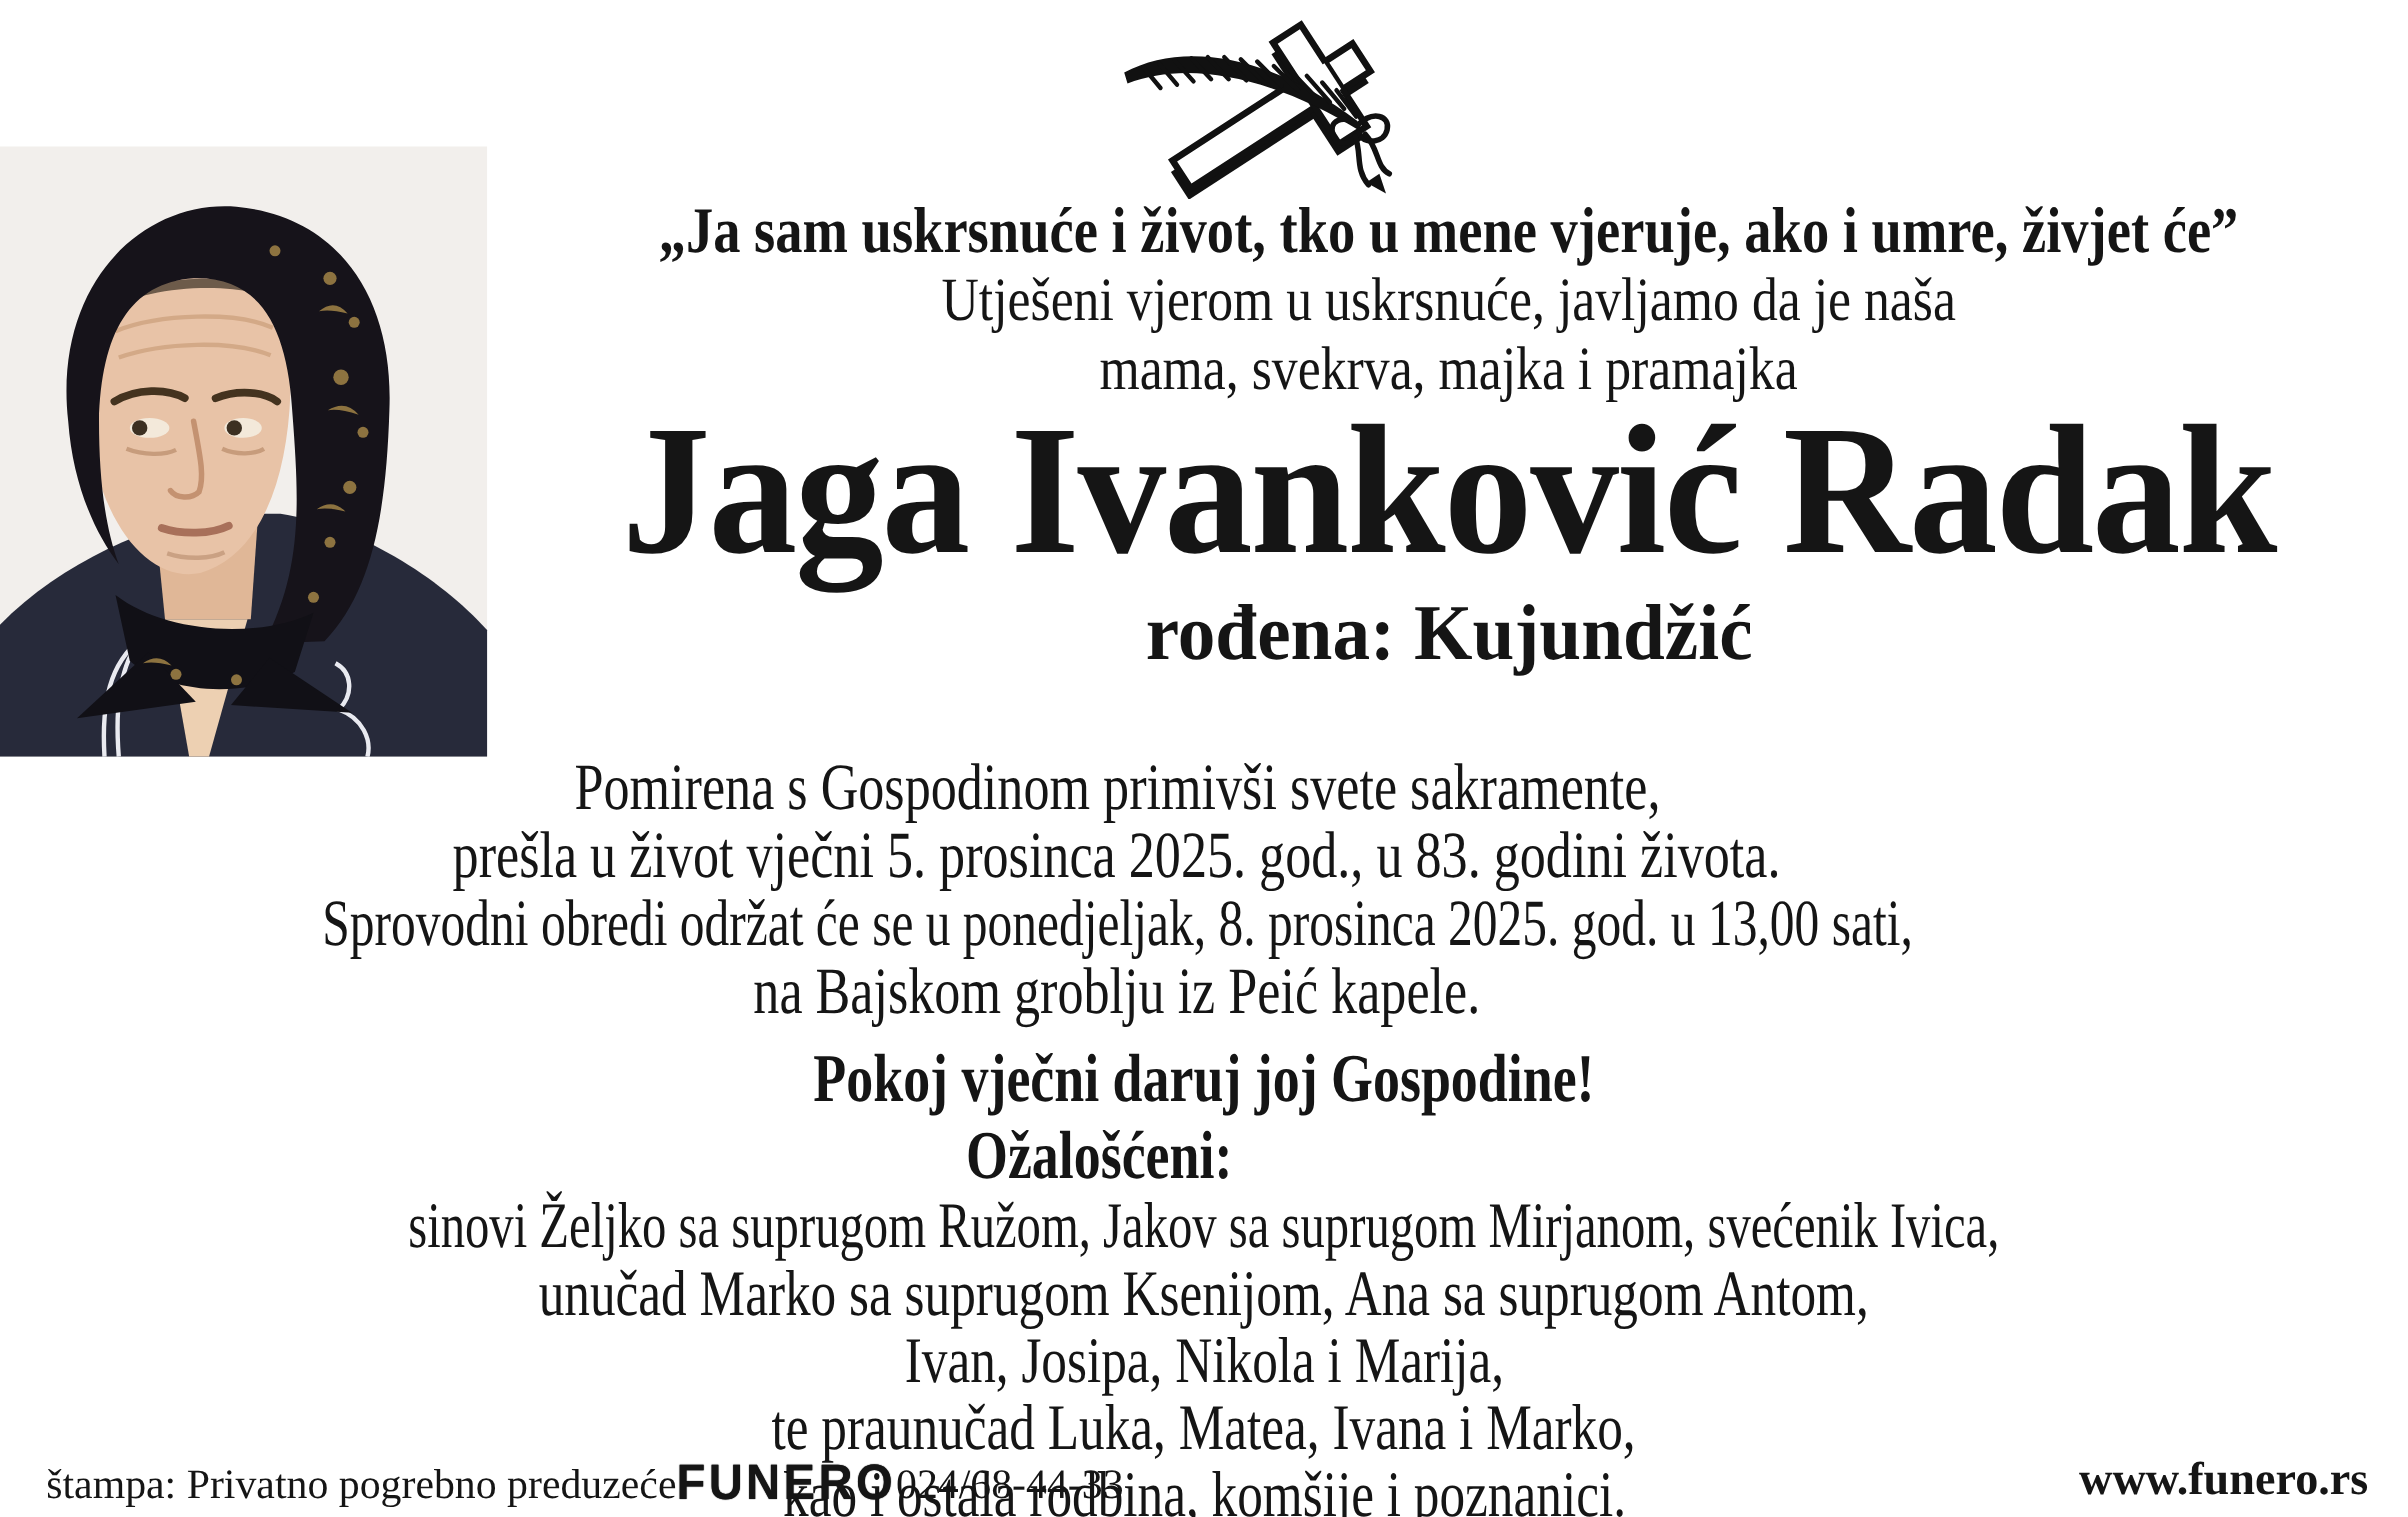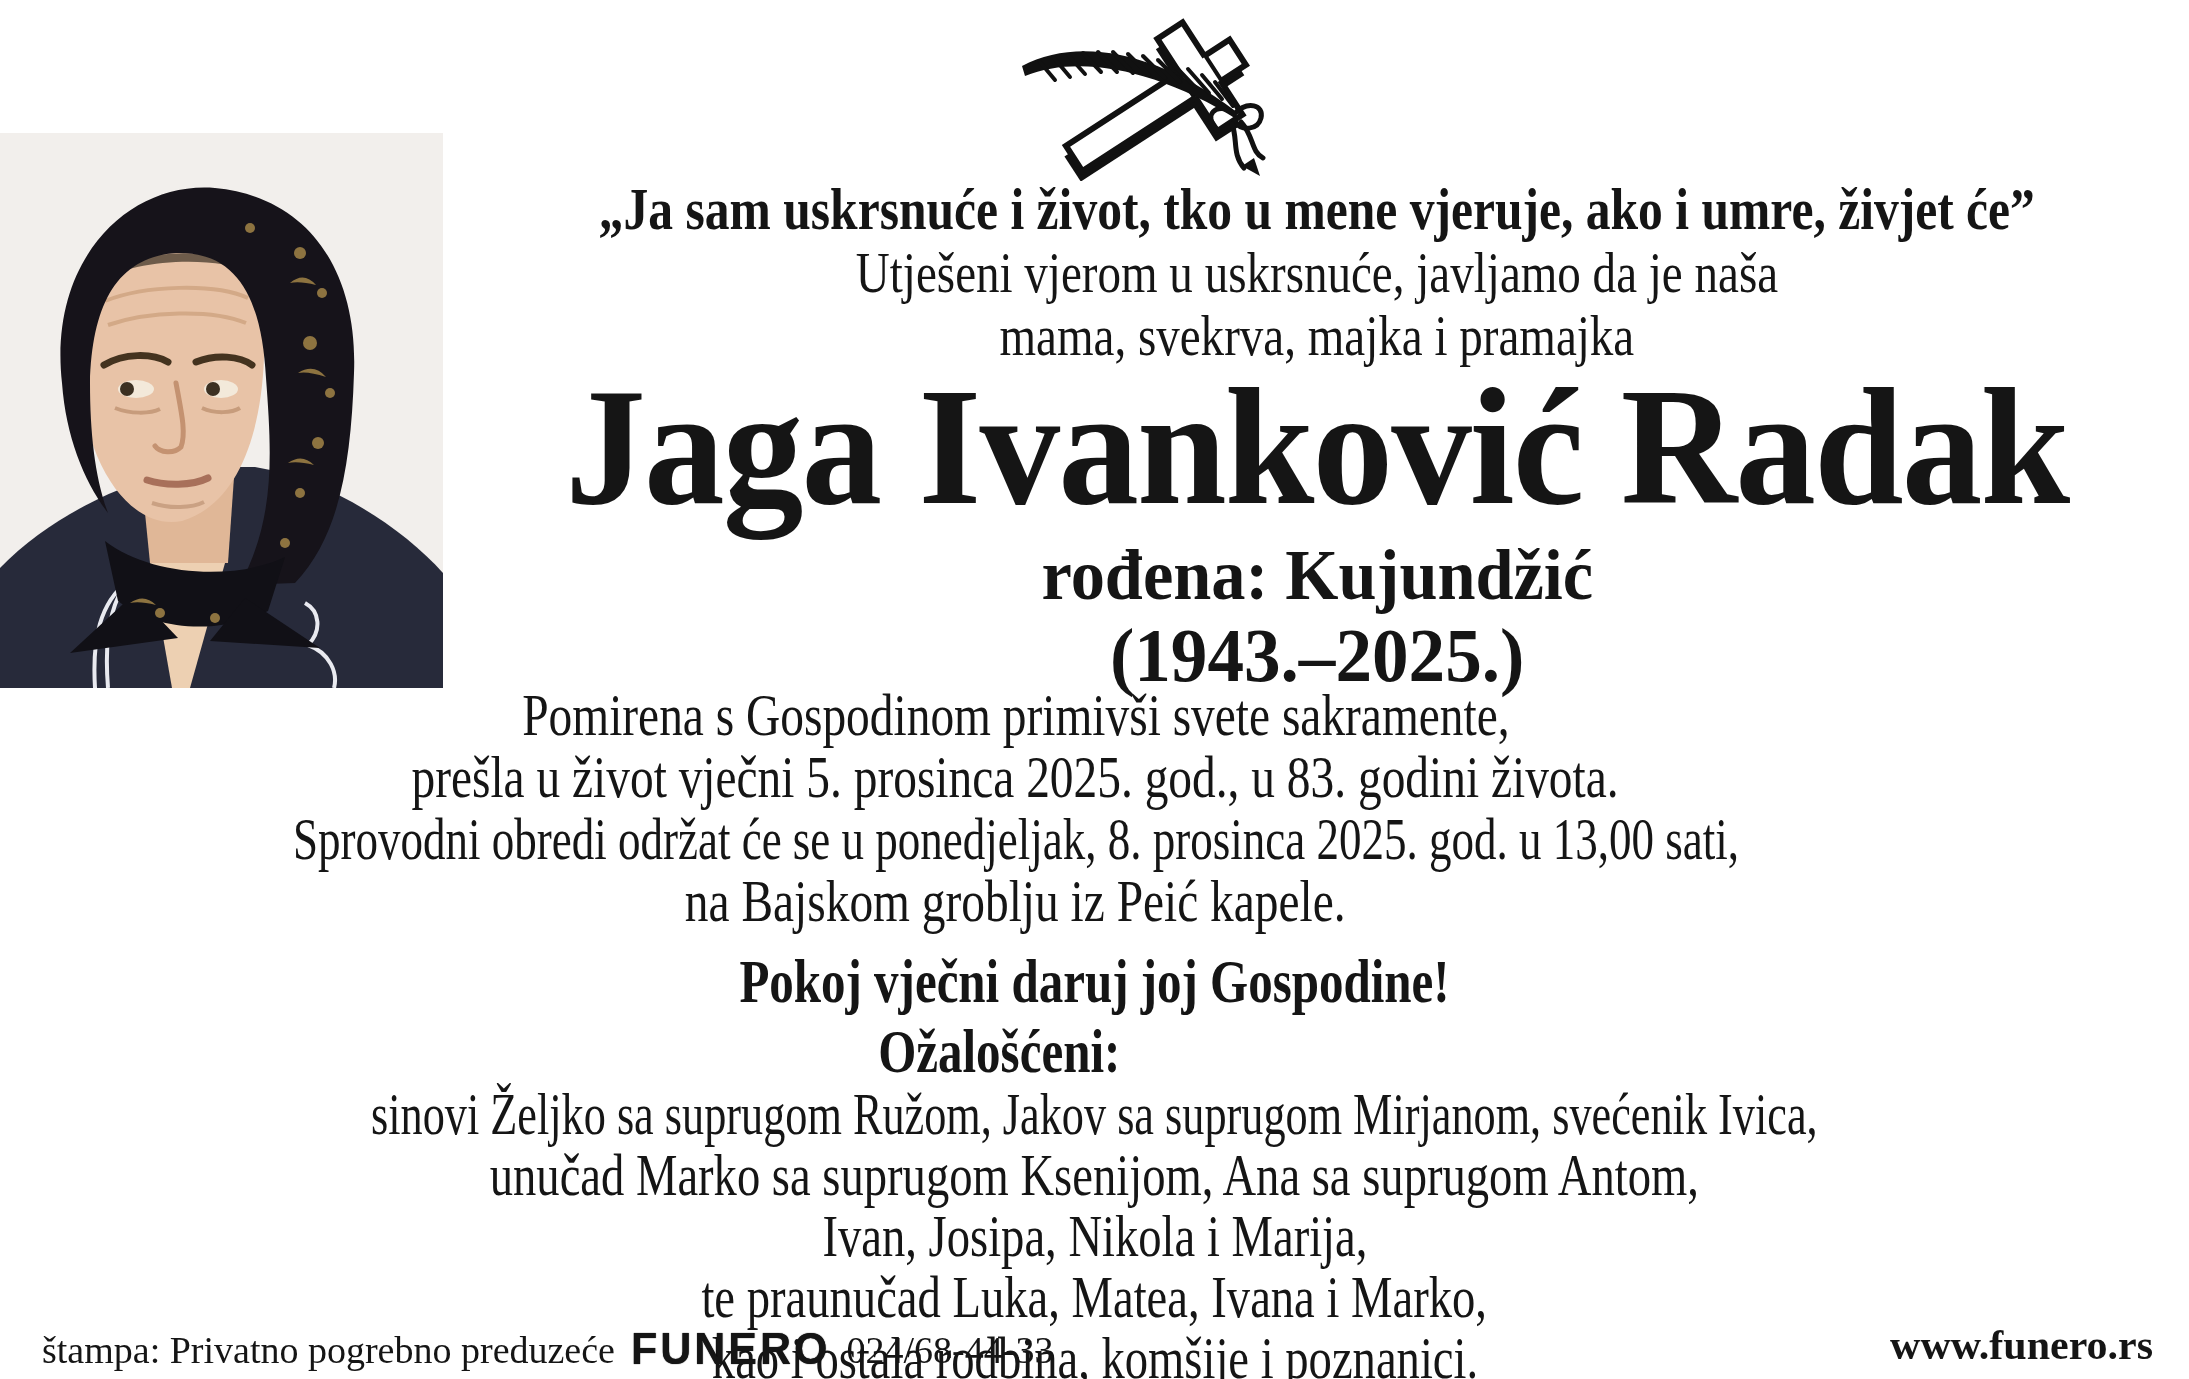--- a/index.html
+++ b/index.html
@@ -28,21 +28,21 @@
   
   .body-block{position:absolute;left:0;top:684px;width:2031px;text-align:center;
               font-size:60px;line-height:62px;}
   .prayer{position:absolute;left:0;top:948px;width:2189px;text-align:center;
           font-size:62px;font-weight:bold;line-height:66px;}
   .mourners-heading{position:absolute;left:0;top:1018px;width:1999px;text-align:center;
           font-size:62px;font-weight:bold;line-height:66px;}
   .mourners{position:absolute;left:0;top:1084px;width:2189px;text-align:center;
           font-size:59px;line-height:61px;}
   
-  .footer-left{position:absolute;left:42px;bottom:6px;display:flex;align-items:baseline;gap:16px;
+  .footer-left{position:absolute;left:42px;bottom:6px;display:flex;align-items:baseline;
                font-size:38px;white-space:nowrap;}
   .funero-logo{font-family:"Liberation Sans", sans-serif;font-weight:900;font-size:43px;
                letter-spacing:3px;transform:scaleY(1.05);display:inline-block;
                text-shadow:0 0 1px #000;}
   .footer-right{position:absolute;right:36px;bottom:10px;font-size:42px;font-weight:bold;
                font-family:"Liberation Serif", serif;white-space:nowrap;}
 </style>
 </head>
 <body>
 
@@ -155,23 +155,20 @@
   </div>
   <div class="line intro">
     <span class="sq">mama, svekrva, majka i pramajka</span>
   </div>
   <div class="line name">
     <span class="sqn">Jaga Ivanković Radak</span>
   </div>
   <div class="line maiden">
     <span class="sq95">rođena: Kujundžić</span>
   </div>
-  <div class="line years">
-    <span class="sq95">(1943.–2025.)</span>
-  </div>
 </div>
 
 <div class="body-block">
   <div class="line">
     <span class="sq79">Pomirena s Gospodinom primivši svete sakramente,</span>
   </div>
   <div class="line">
     <span class="sq79">prešla u život vječni 5. prosinca 2025. god., u 83. godini života.</span>
   </div>
   <div class="line">

